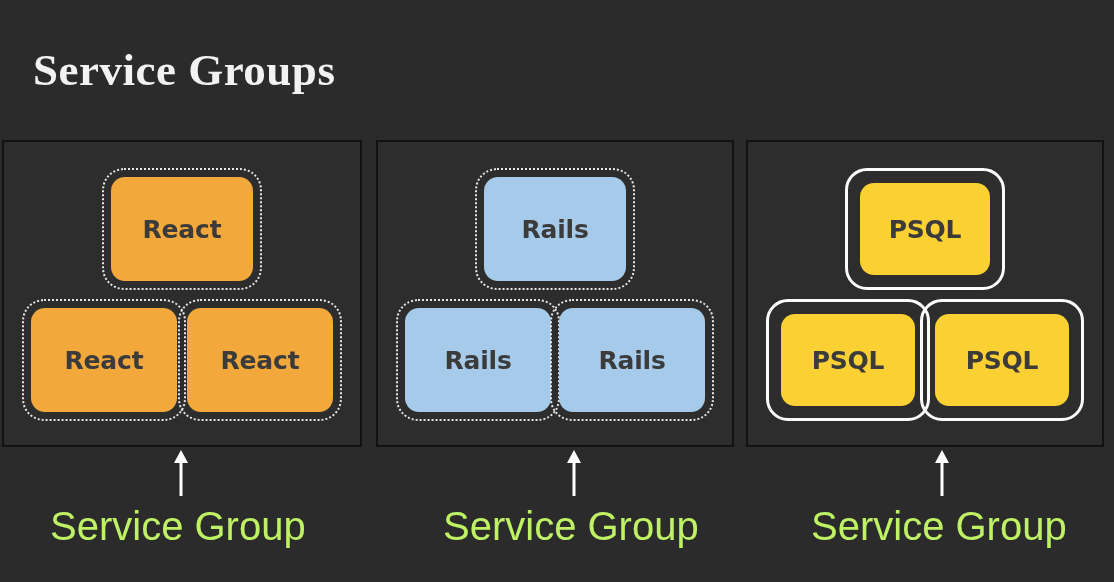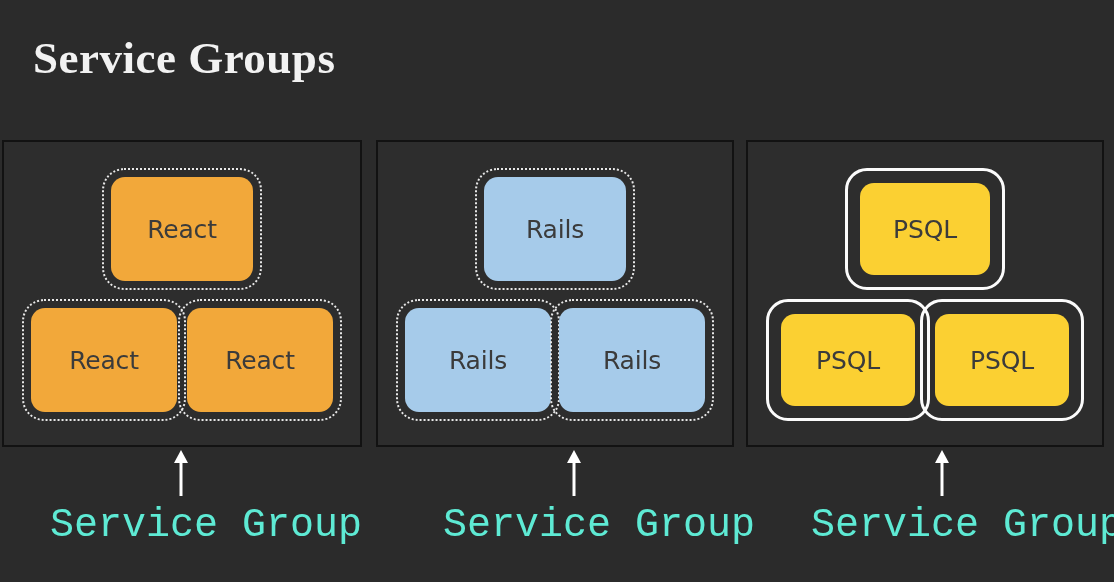--- a/index.html
+++ b/index.html
@@ -13,21 +13,21 @@
     height: 582px;
     background: #2b2b2b;
     overflow: hidden;
     font-family: "Liberation Sans", sans-serif;
   }
 
   
   #page-title {
     position: absolute;
     left: 33px;
-    top: 32px;
+    top: 44px;
     font-family: "Liberation Serif", "DejaVu Serif", serif;
     font-weight: bold;
     font-size: 45px;
     line-height: 52px;
     color: #f2f2f2;
     letter-spacing: 0.5px;
     white-space: nowrap;
   }
 
   
@@ -64,21 +64,21 @@
   
   .service-box {
     width: 100%;
     height: 100%;
     border-radius: 14px;
     display: flex;
     align-items: center;
     justify-content: center;
     color: #3b3b3b;
     font-family: "DejaVu Sans", sans-serif;
-    font-weight: normal;
+    font-weight: bold;
     font-size: 25px;
     letter-spacing: -0.2px;
     box-sizing: border-box;
   }
 
   
   .node-top {
     top: 26px;
     width: 160px;
     height: 122px;
@@ -96,25 +96,25 @@
     height: 46px;
   }
   #group-arrow-0 { left: 168px; }
   #group-arrow-1 { left: 561px; }
   #group-arrow-2 { left: 929px; }
 
   
   .group-caption {
     position: absolute;
     top: 500px;
-    font-family: Liberation Mono, monospace;
+    font-family: Liberation Sans, sans-serif;
     font-weight: 300;
     font-size: 40px;
     line-height: 52px;
-    color: #5eead4;
+    color: #bef264;
     white-space: nowrap;
   }
   #group-caption-0 { left: 50px;  }
   #group-caption-1 { left: 443px; }
   #group-caption-2 { left: 811px; }
 </style>
 </head>
 <body>
 
 <div id="stage">

